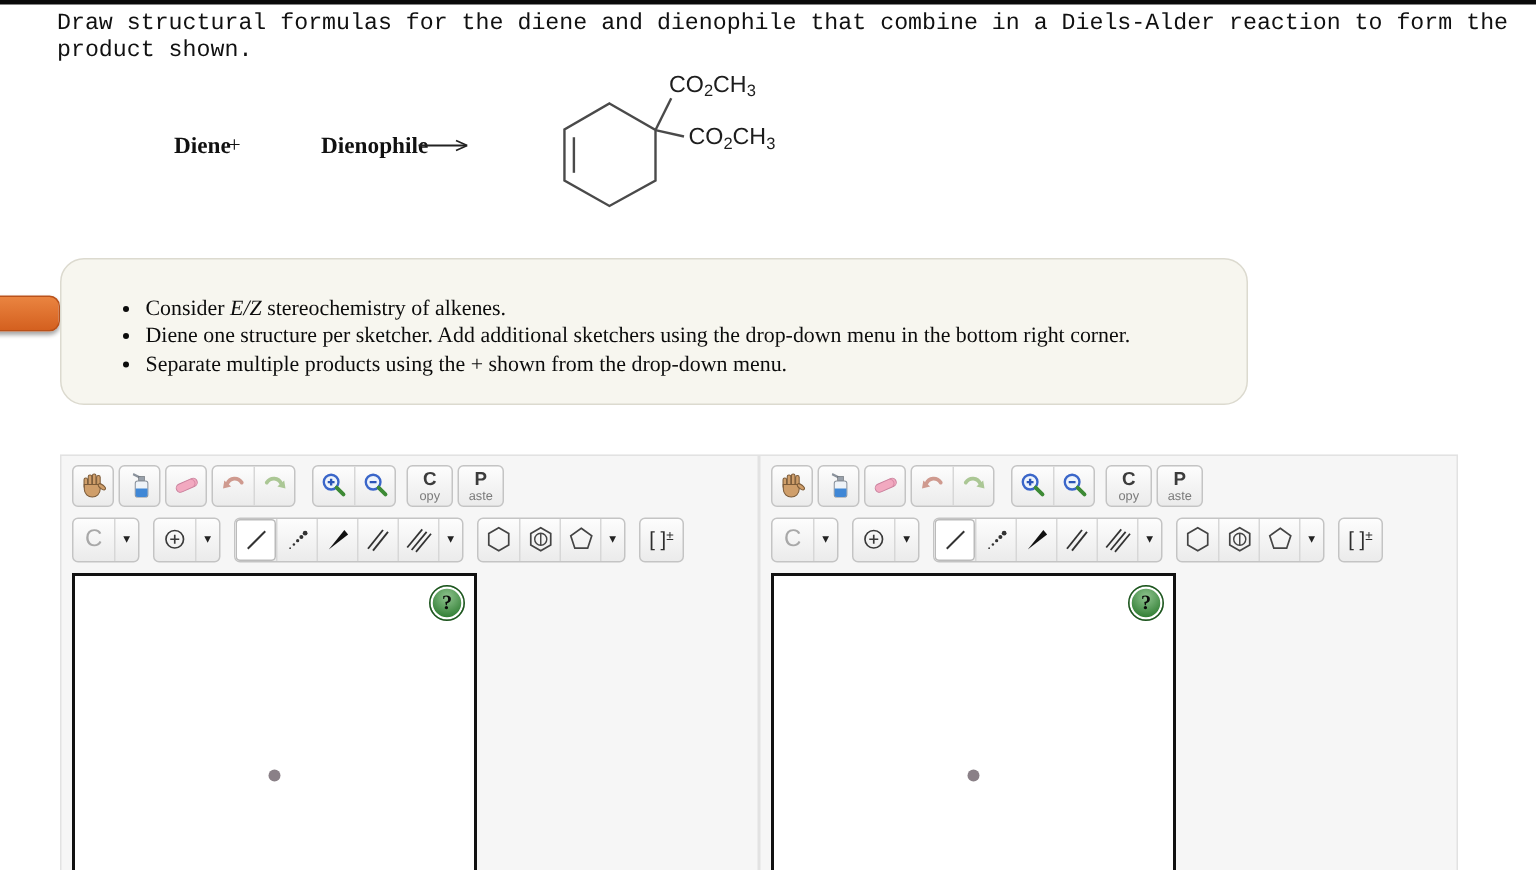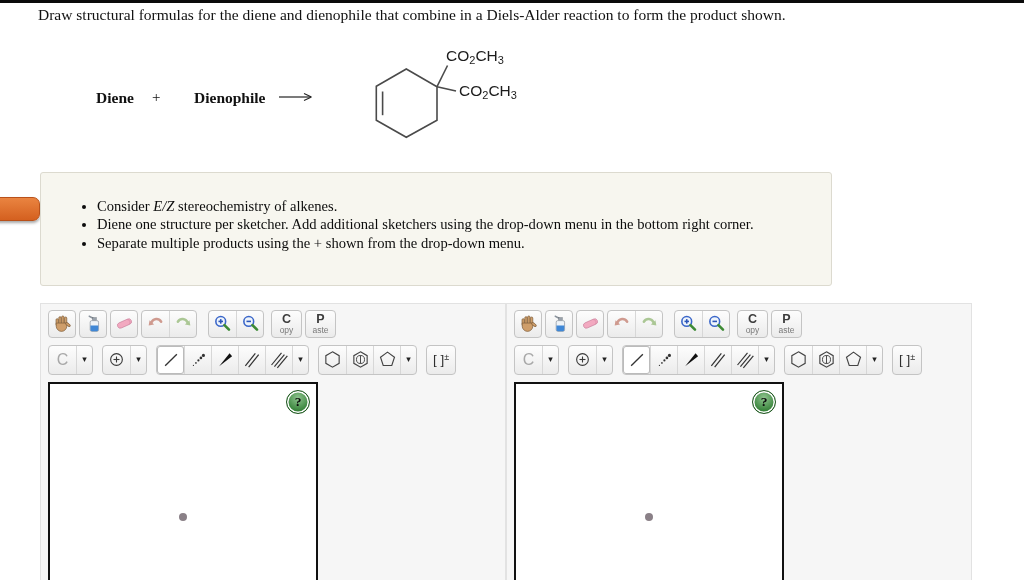--- a/index.html
+++ b/index.html
@@ -1,42 +1,42 @@
 <!DOCTYPE html>
 <html><head>
 <meta charset="utf-8">
 <style>
   html,body{margin:0;padding:0;}
   body{
     width:1024px;height:580px;overflow:hidden;background:#fff;position:relative;
     font-family:"Liberation Serif",serif;color:#111;
   }
   .topbar{position:absolute;left:0;top:0;width:1024px;height:3px;background:#0a0a0a;}
-  .question{position:absolute;left:38px;top:6px;font-size:15.5px;}
+  .question{position:absolute;left:38px;top:6px;font-size:15.5px;font-family:Liberation Mono, monospace;}
 
   
-  .rx-label{position:absolute;font-weight:bold;font-size:15.5px;}
+  .rx-label{position:absolute;font-weight:bold;font-size:15.5px;margin-left:20px;}
   .rx-plus{position:absolute;font-size:15px;}
   .rx-arrow{position:absolute;left:278px;top:91px;}
   .structure{position:absolute;left:358px;top:38px;}
   .formula{font-family:"Liberation Sans",sans-serif;font-size:15.5px;fill:#1d1d1d;}
   .sub{font-size:11px;}
 
   
   .side-tab{
     position:absolute;left:-10px;top:197px;width:48px;height:22px;
     background:linear-gradient(180deg,#ea8440,#d4601f);
     border:1px solid #b9511a;border-radius:7px;
     box-shadow:0 2px 3px rgba(0,0,0,.35);cursor:pointer;
   }
 
   
   .notebox{
-    position:absolute;left:40px;top:172px;width:792px;height:114px;
-    background:#f7f6ef;border:1px solid #dcdacf;border-radius:3px;box-sizing:border-box;
+    position:absolute;left:40px;top:172px;width:792px;height:98px;
+    background:#f7f6ef;border:1px solid #dcdacf;border-radius:16px;box-sizing:border-box;
   }
   .notebox ul{margin:0;padding:24px 12px 0 56px;}
   .notebox li{font-size:14.6px;line-height:18.4px;color:#0c0c0c;}
   .em{font-style:italic;}
 
   
   .sketchers{position:absolute;left:40px;top:303px;display:flex;}
   .panel{
     width:466px;height:290px;background:#f6f6f6;border:1px solid #e2e2e2;
     box-sizing:border-box;padding:5px 0 0 7px;font-family:"Liberation Sans",sans-serif;

